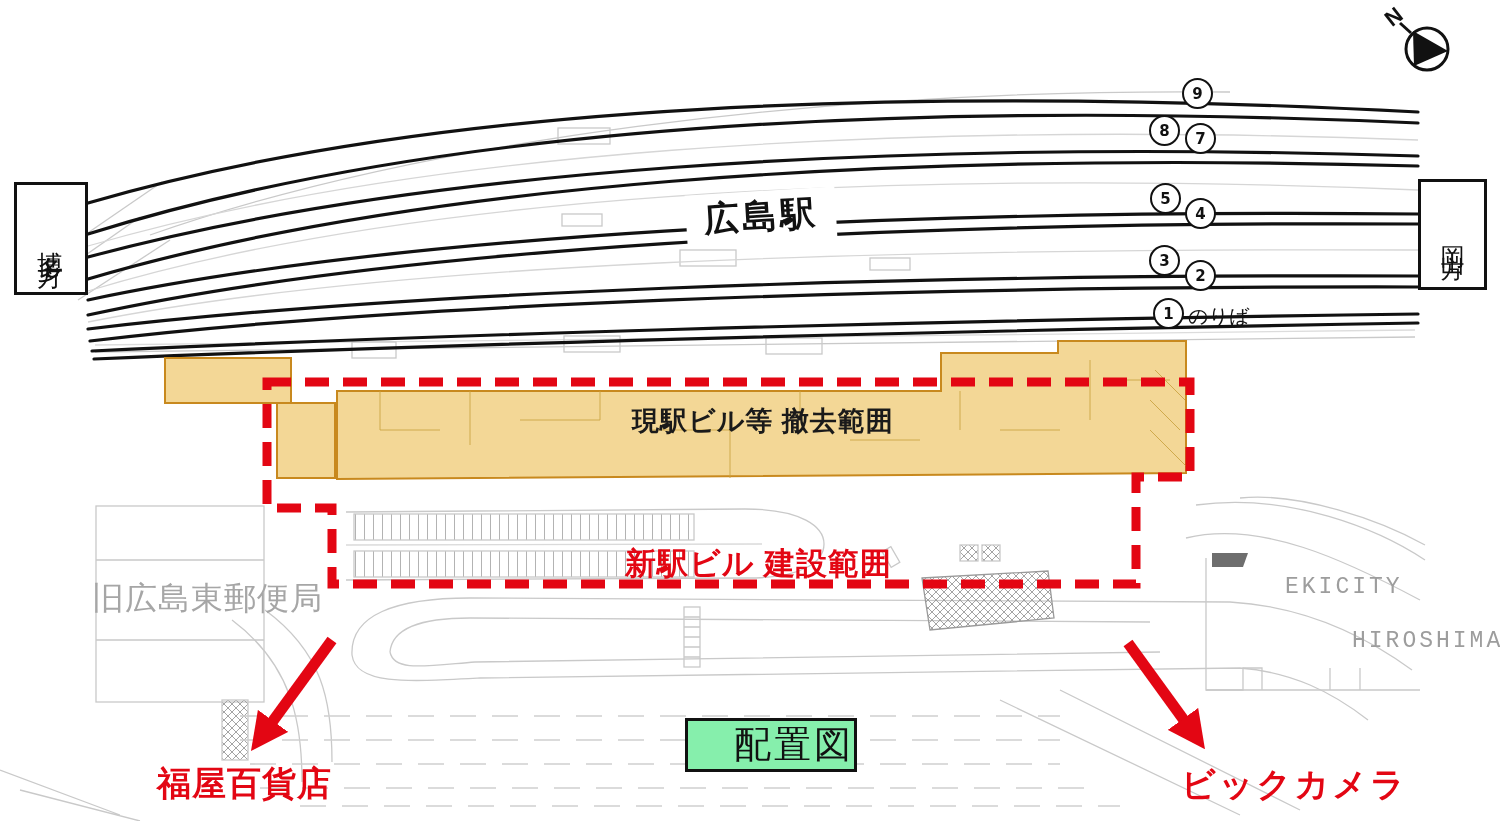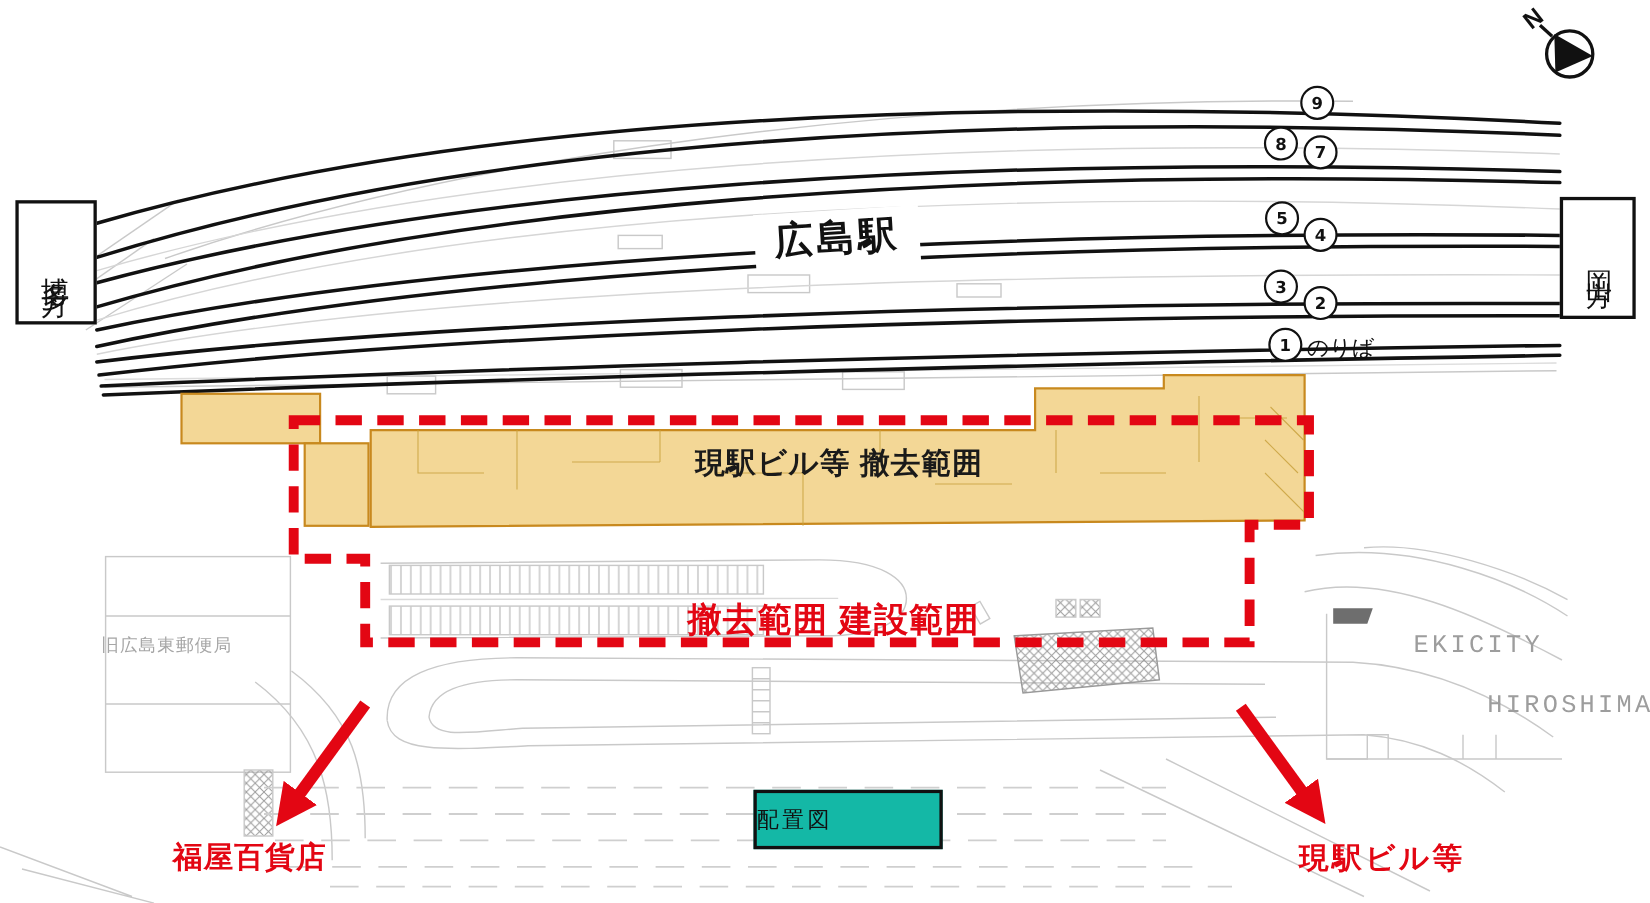--- a/index.html
+++ b/index.html
@@ -22,31 +22,31 @@
   }
   .pnum{
     position:absolute;width:27px;height:27px;border:2.5px solid #111;border-radius:50%;
     background:#fff;display:flex;align-items:center;justify-content:center;
     font-size:15px;font-weight:bold;font-family:"DejaVu Sans",sans-serif;
   }
   .noriba{left:1188px;top:303px;font-size:20px;font-weight:500;}
   .demolition{left:632px;top:403px;font-size:27px;font-weight:600;letter-spacing:1px;color:#1a1a1a;}
   .construction{left:625px;top:543px;font-size:31px;font-weight:bold;letter-spacing:1px;color:var(--accent,#E30613);}
   .gray-lbl{color:#a6a6a6;}
-  .postoffice{left:92px;top:577px;font-size:16px;letter-spacing:1px;text-align:center;}
+  .postoffice{left:92px;top:577px;font-size:32px;letter-spacing:1px;text-align:center;}
   .ekicity{font-family:Liberation Mono, monospace;font-size:23px;letter-spacing:3px;color:#9d9d9d;}
   .ek1{left:1285px;top:574px;}
   .ek2{left:1352px;top:600px;margin-top:28px;}
   .caption-box{
     position:absolute;left:685px;top:718px;width:166px;height:48px;
-    border:3.5px solid #111;background:#14b8a6;
-    display:flex;align-items:center;justify-content:flex-start;
-    font-size:20px;letter-spacing:3px;font-weight:500;
-  }
-  .store{font-size:27px;font-weight:bold;color:var(--accent,#E30613);}
+    border:3.5px solid #111;background:#86efac;
+    display:flex;align-items:center;justify-content:flex-end;
+    font-size:37px;letter-spacing:3px;font-weight:500;
+  }
+  .store{font-size:34px;font-weight:bold;color:var(--accent,#E30613);}
   .fukuya{left:157px;top:761px;letter-spacing:1px;}
   .biccam{left:1181px;top:762px;letter-spacing:3px;}
   .north-n{left:1386px;top:4px;font-size:22px;font-weight:bold;transform:rotate(-38deg);}
 </style>
 </head>
 <body>
 
 <div class="canvas">
 
   <svg width="1500" height="821" viewBox="0 0 1500 821">
@@ -175,26 +175,26 @@
   <div class="pnum" style="left:1149px;top:115px;">8</div>
   <div class="pnum" style="left:1185px;top:123px;">7</div>
   <div class="pnum" style="left:1150px;top:183px;">5</div>
   <div class="pnum" style="left:1185px;top:198px;">4</div>
   <div class="pnum" style="left:1149px;top:245px;">3</div>
   <div class="pnum" style="left:1185px;top:260px;">2</div>
   <div class="pnum" style="left:1153px;top:298px;">1</div>
   <div class="lbl noriba">のりば</div>
 
   <div class="lbl demolition">現駅ビル等 撤去範囲</div>
-  <div class="lbl construction">撤去範囲 建設範囲</div>
+  <div class="lbl construction">新駅ビル 建設範囲</div>
 
   <div class="lbl gray-lbl postoffice">旧広島東郵便局</div>
   <div class="lbl ekicity ek1">EKICITY</div>
   <div class="lbl ekicity ek2">HIROSHIMA</div>
 
   <div class="caption-box">
     <span>配置図</span>
   </div>
 
   <div class="lbl store fukuya">福屋百貨店</div>
-  <div class="lbl store biccam">現駅ビル等</div>
+  <div class="lbl store biccam">ビックカメラ</div>
 
 </div>
 
 </body></html>

